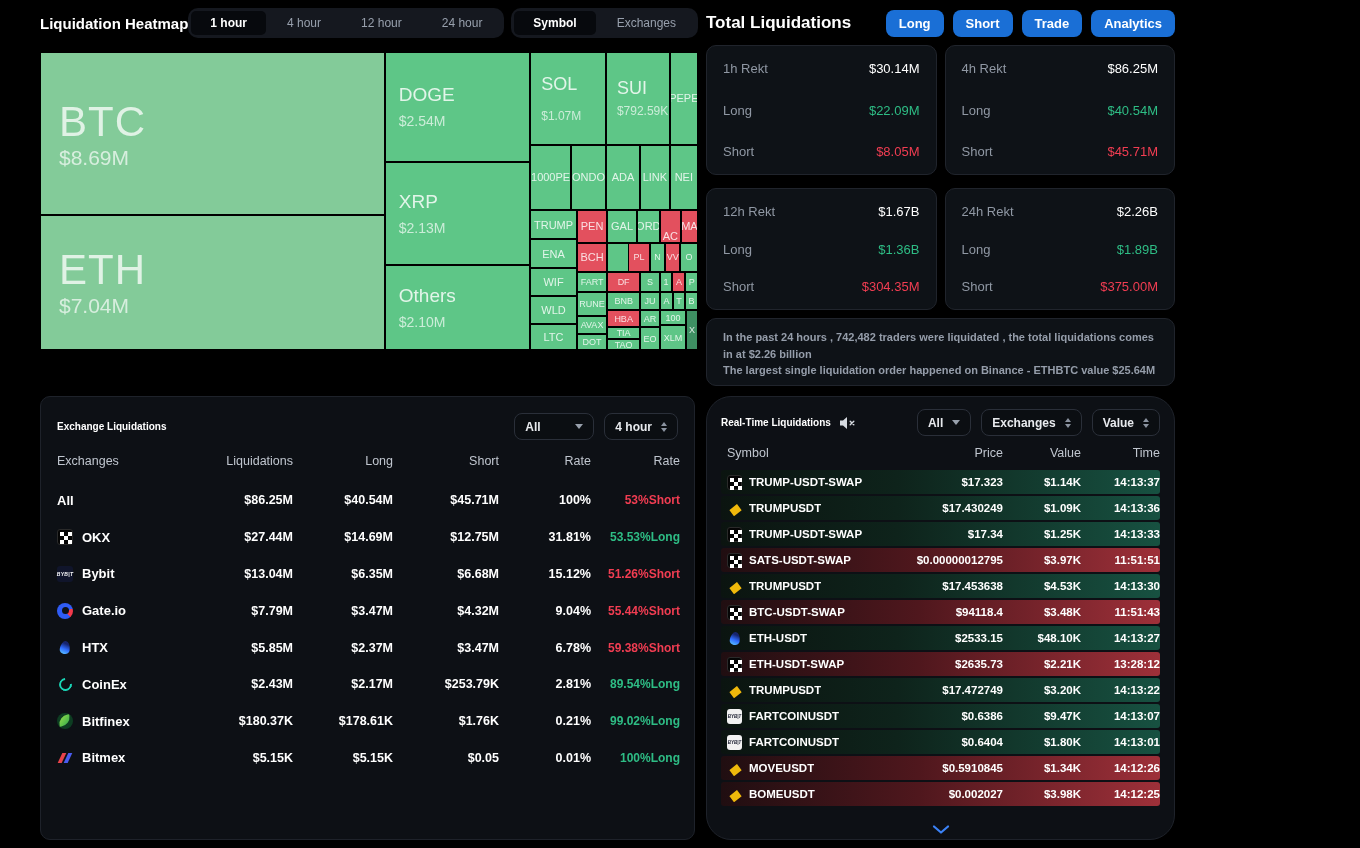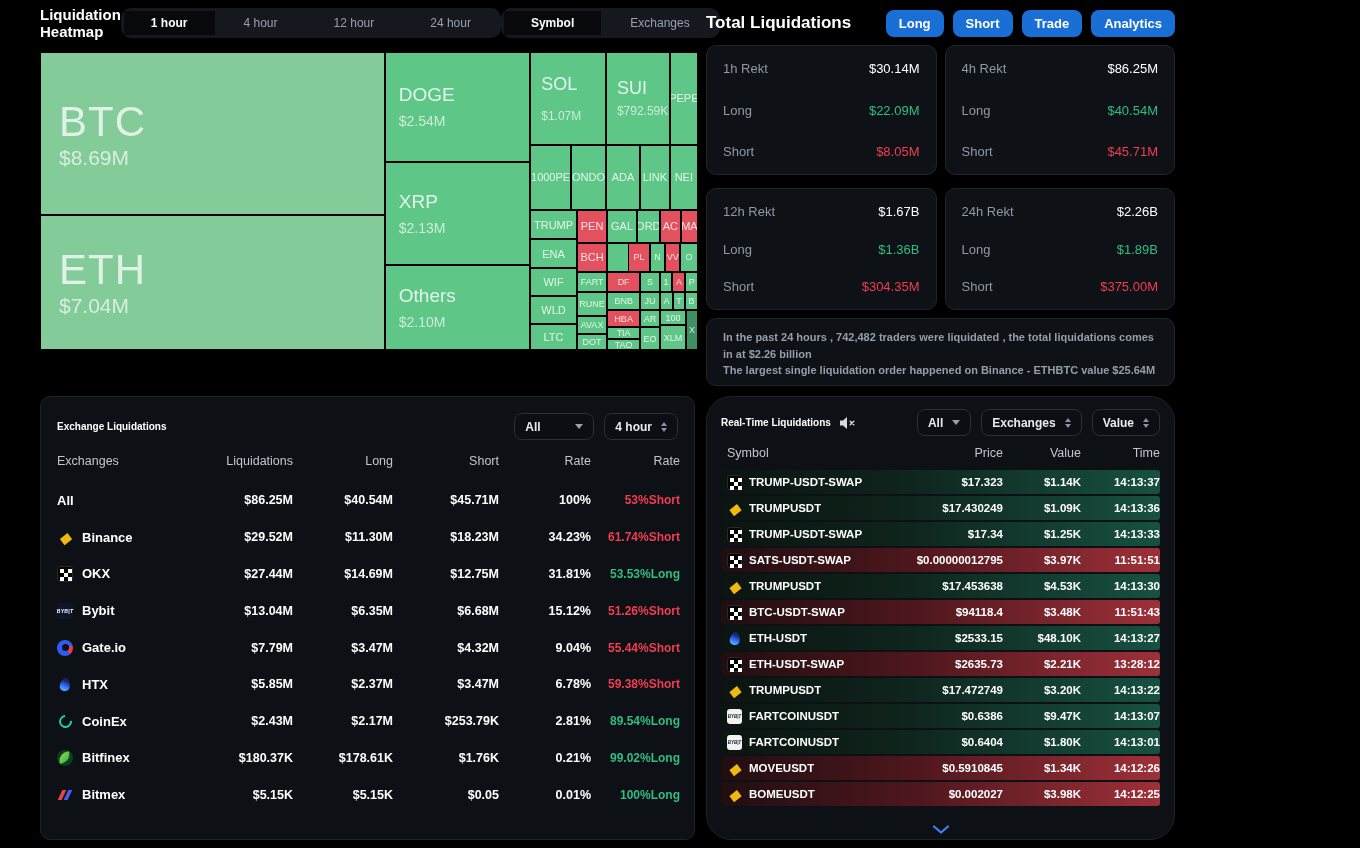--- a/index.html
+++ b/index.html
@@ -4,21 +4,21 @@
 <style>
   html,body{margin:0;padding:0;background:#000;}
   body{width:1360px;height:848px;position:relative;overflow:hidden;
        font-family:"Liberation Sans",sans-serif;-webkit-font-smoothing:antialiased;}
   .app{position:absolute;inset:0;}
 
   
   .hm-header{position:absolute;left:40px;top:7px;width:658px;height:32px;display:flex;align-items:center;gap:0;}
   .hm-title{font-size:15px;font-weight:bold;color:#fff;}
   .seg{display:flex;background:#15181f;border-radius:10px;padding:3px;gap:2px;}
-  .seg-item{padding:5px 27px;font-size:12px;color:#98a0ad;border-radius:0;cursor:pointer;white-space:nowrap;}
+  .seg-item{padding:5px 19px;font-size:12px;color:#98a0ad;border-radius:5px;cursor:pointer;white-space:nowrap;}
   .seg-item.active{background:#07090d;color:#fff;font-weight:bold;}
   .seg.mode{margin-left:auto;}
 
   .tl-header{position:absolute;left:706px;top:7px;width:469px;height:32px;display:flex;align-items:center;}
   .tl-title{font-size:17px;font-weight:bold;color:#fff;}
   .btns{margin-left:auto;display:flex;gap:9px;}
   .blue-btn{background:#1a6fd6;color:#fff;font-weight:bold;font-size:13px;padding:6px 13px;border-radius:8px;cursor:pointer;}
 
   
   .treemap{position:absolute;left:40px;top:52px;width:658px;height:298px;background:#000;}
@@ -270,21 +270,21 @@
 
       </div>
       <div class="cell g2 xs" data-name="treemap-cell" style="left: 86.2%; top: 96.4%; width: 5%; height: 3.6%;">
         <span class="sym" data-name="treemap-cell-symbol">TAO</span>
 
       </div>
       <div class="cell g2 sm" data-name="treemap-cell" style="left: 90.7%; top: 53%; width: 3.5%; height: 11%;">
         <span class="sym" data-name="treemap-cell-symbol">ORD</span>
 
       </div>
-      <div class="cell rd sm" data-name="treemap-cell" style="left: 94.2%; top: 53%; width: 3.2%; height: 11%;">
+      <div class="cell rd sm" data-name="treemap-cell" style="left: 94.2%; top: 53%; width: 3.2%; height: 11%; justify-content: flex-end;">
         <span class="sym" data-name="treemap-cell-symbol">AC</span>
 
       </div>
       <div class="cell rd sm" data-name="treemap-cell" style="left: 97.4%; top: 53%; width: 2.6%; height: 11%;">
         <span class="sym" data-name="treemap-cell-symbol">MA</span>
 
       </div>
       <div class="cell rd xs" data-name="treemap-cell" style="left: 89.4%; top: 64%; width: 3.3%; height: 9.7%;">
         <span class="sym" data-name="treemap-cell-symbol">PL</span>
 
@@ -447,31 +447,20 @@
     <div class="ex-grid ex-row" data-name="exchange-row">
         <span class="exname" data-name="exchange-name-cell">
 
           <span data-name="exchange-name">All</span>
         </span>
         <span class="num" data-name="exchange-liquidations-value">$86.25M</span>
         <span class="num" data-name="exchange-long-value">$40.54M</span>
         <span class="num" data-name="exchange-short-value">$45.71M</span>
         <span class="num" data-name="exchange-rate-value">100%</span>
         <span class="num rate2 down" data-name="exchange-direction-rate">53%Short</span>
-      </div>
-      <div class="ex-grid ex-row" data-name="exchange-row">
-        <span class="exname" data-name="exchange-name-cell">
-          <i class="ic ic-binance" data-name="binance-icon"></i>
-          <span data-name="exchange-name">Binance</span>
-        </span>
-        <span class="num" data-name="exchange-liquidations-value">$29.52M</span>
-        <span class="num" data-name="exchange-long-value">$11.30M</span>
-        <span class="num" data-name="exchange-short-value">$18.23M</span>
-        <span class="num" data-name="exchange-rate-value">34.23%</span>
-        <span class="num rate2 down" data-name="exchange-direction-rate">61.74%Short</span>
       </div>
       <div class="ex-grid ex-row" data-name="exchange-row">
         <span class="exname" data-name="exchange-name-cell">
           <i class="ic ic-okx" data-name="okx-icon"></i>
           <span data-name="exchange-name">OKX</span>
         </span>
         <span class="num" data-name="exchange-liquidations-value">$27.44M</span>
         <span class="num" data-name="exchange-long-value">$14.69M</span>
         <span class="num" data-name="exchange-short-value">$12.75M</span>
         <span class="num" data-name="exchange-rate-value">31.81%</span>

